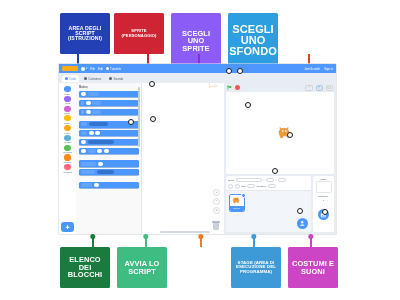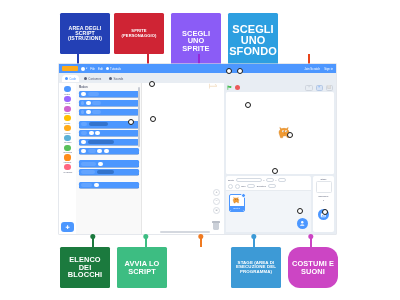--- a/index.html
+++ b/index.html
@@ -506,18 +506,18 @@
   </div>
   <div class="pin up" style="left:145px; top:236px; height:11px; color:#3dbd82;"></div>
 
   <div class="pin up" style="left:200px; top:236px; height:11px; color:#ef7a21;"></div>
 
   <div class="label-card" style="left:231px; top:247px; width:50px; height:41px; background:#3d9ad6; font-size:4.4px;">
     <span>STAGE (AREA DI ESECUZIONE DEL PROGRAMMA)</span>
   </div>
   <div class="pin up" style="left:253px; top:236px; height:11px; color:#3d9ad6;"></div>
 
-  <div class="label-card" style="left:288px; top:247px; width:50px; height:41px; background:#cc45c4; font-size:7.4px;border-radius:12px;">
+  <div class="label-card" style="left:288px; top:247px; width:50px; height:41px; background:#cc45c4; font-size:7.4px;">
     <span>COSTUMI E SUONI</span>
   </div>
   <div class="pin up" style="left:310px; top:236px; height:11px; color:#cc45c4;"></div>
 
 </div>
 
 </body></html>

